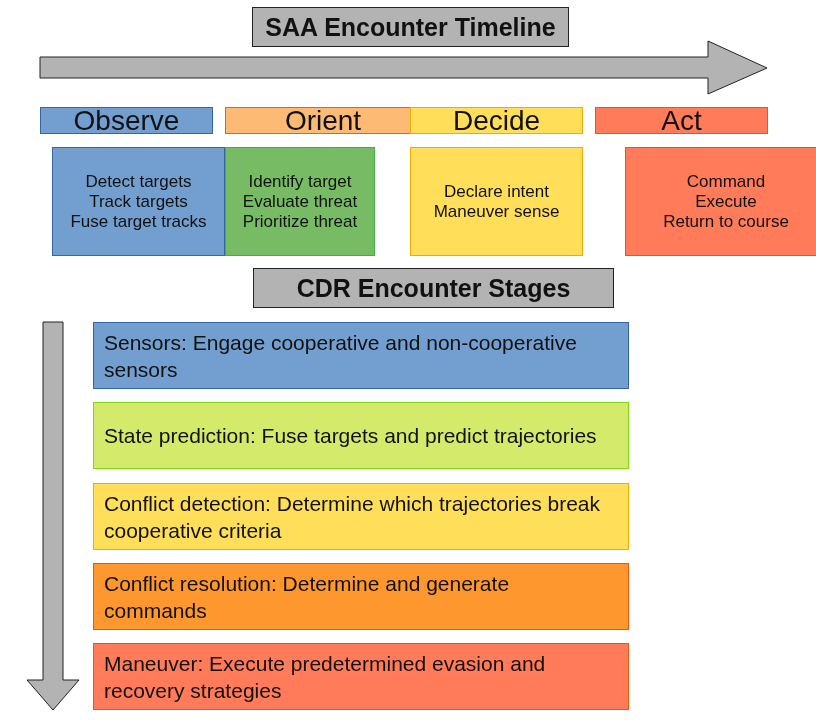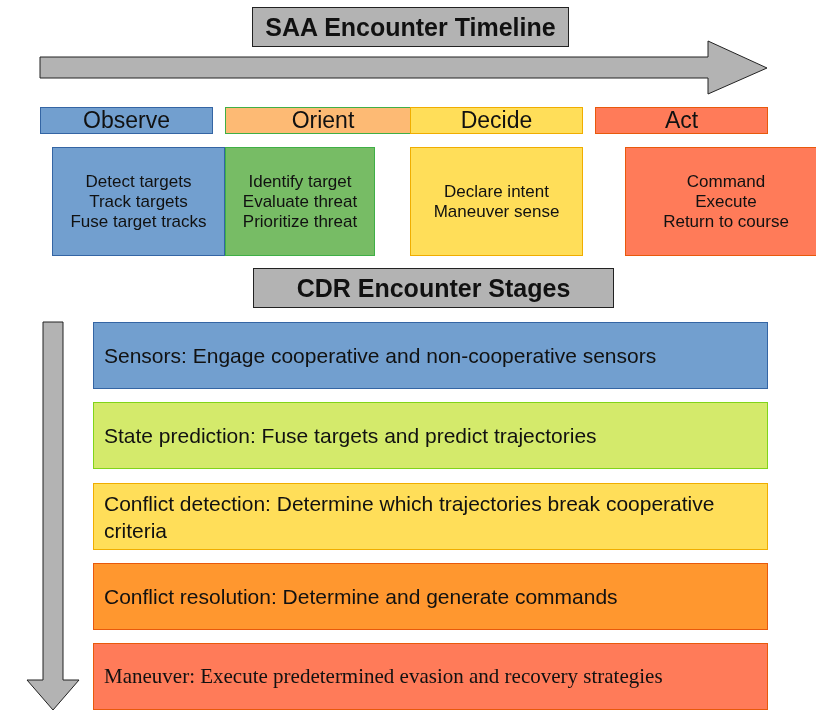--- a/index.html
+++ b/index.html
@@ -6,25 +6,25 @@
   body { width: 816px; height: 720px; position: relative; overflow: hidden;
          font-family: "Liberation Sans", sans-serif; color: #111; }
   .title-box { position: absolute; background: #b3b3b3; border: 1px solid #222;
                display: flex; align-items: center; justify-content: center;
                font-size: 25px; color: #111; box-sizing: border-box; font-weight: bold; }
   #saa-title { left: 252px; top: 7px; width: 317px; height: 40px; }
   #cdr-title { left: 253px; top: 268px; width: 361px; height: 40px; }
   svg.arrow { position: absolute; overflow: visible; }
   .phase-head { position: absolute; top: 107px; height: 27px; box-sizing: border-box;
                 display: flex; align-items: center; justify-content: center;
-                font-size: 23px; color: #111; }
+                font-size: 28px; color: #111; }
   .phase-body { position: absolute; top: 147px; height: 109px; box-sizing: border-box;
                 display: flex; flex-direction: column; align-items: center; justify-content: center;
                 font-size: 17px; line-height: 20px; text-align: center; color: #111; }
-  .stage { position: absolute; left: 93px; width: 675px; box-sizing: border-box;
+  .stage { position: absolute; left: 93px; width: 536px; box-sizing: border-box;
            display: flex; align-items: center; padding-left: 10px; padding-right: 20px;
            font-size: 21px; line-height: 27px; color: #111; }
 </style>
 </head>
 <body>
 
 <div id="saa-title" class="title-box">SAA Encounter Timeline</div>
 
 <svg class="arrow" style="left:0;top:0;" width="816" height="100">
   <polygon points="40,57 708,57 708,41 767,68 708,94 708,78 40,78" fill="#b3b3b3" stroke="#222" stroke-width="1"></polygon>
@@ -68,15 +68,15 @@
 </div>
 <div class="stage" style="top: 402px; height: 67px; background: rgb(212, 234, 107); border: 1px solid rgb(129, 212, 26);">
   <span>State prediction: Fuse targets and predict trajectories</span>
 </div>
 <div class="stage" style="top: 483px; height: 67px; background: rgb(255, 222, 89); border: 1px solid rgb(240, 173, 0);">
   <span>Conflict detection: Determine which trajectories break cooperative criteria</span>
 </div>
 <div class="stage" style="top: 563px; height: 67px; background: rgb(255, 151, 47); border: 1px solid rgb(232, 89, 12);">
   <span>Conflict resolution: Determine and generate commands</span>
 </div>
-<div class="stage" style="top: 643px; height: 67px; background: rgb(255, 123, 89); border: 1px solid rgb(232, 89, 12); font-family: Liberation Serif, serif;">
+<div class="stage" style="top: 643px; height: 67px; background: rgb(255, 123, 89); border: 1px solid rgb(232, 89, 12);">
   <span>Maneuver: Execute predetermined evasion and recovery strategies</span>
 </div>
 
 </body></html>

